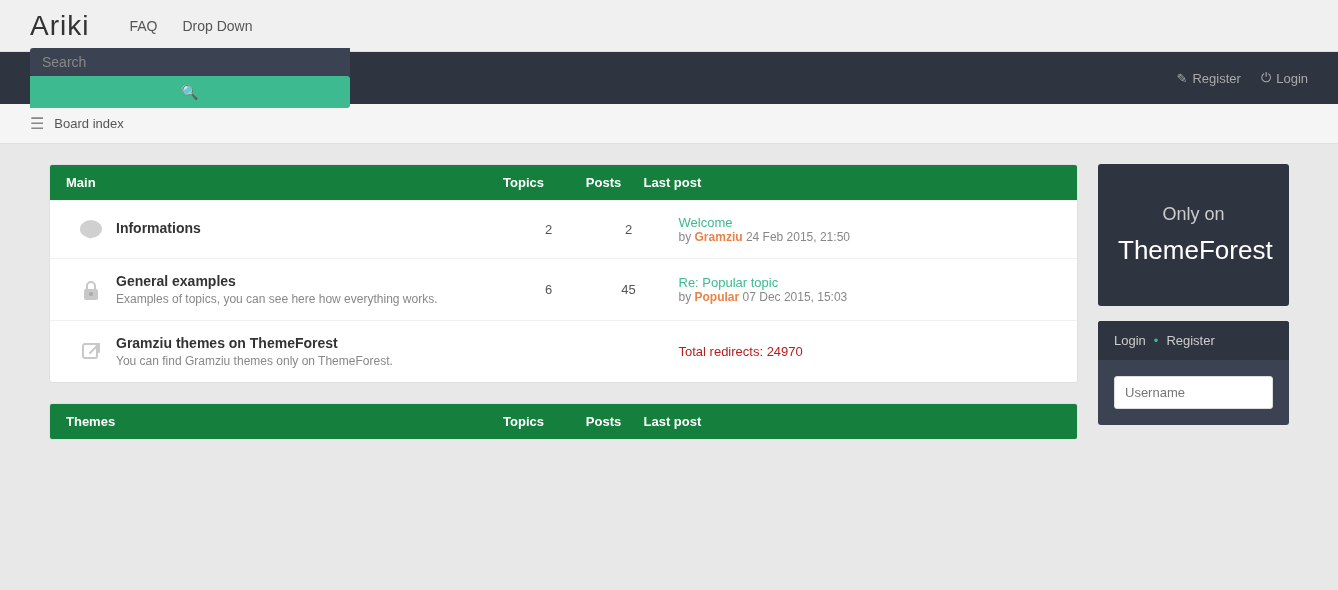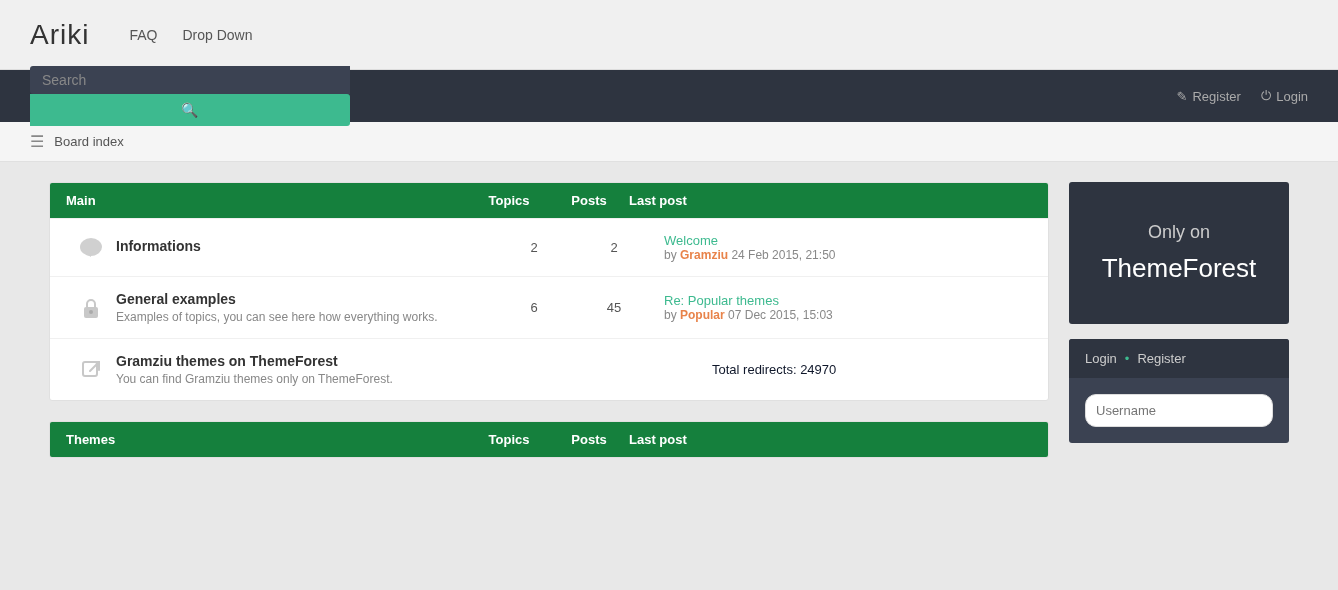--- a/index.html
+++ b/index.html
@@ -4,21 +4,21 @@
   <style>
     * { box-sizing: border-box; margin: 0; padding: 0; }
     body { font-family: 'Helvetica Neue', Arial, sans-serif; background: #e8e8e8; font-size: 14px; color: #333; }
 
     
     .top-nav {
       background: #f0f0f0;
       padding: 0 30px;
       display: flex;
       align-items: center;
-      height: 70px;
+      height: 52px;
       border-bottom: 1px solid #ddd;
     }
     .logo {
       font-size: 28px;
       font-weight: 300;
       color: #333;
       margin-right: 40px;
       letter-spacing: 1px;
     }
     .nav-links {
@@ -99,21 +99,21 @@
 
     
     .main-content {
       max-width: 1280px;
       margin: 20px auto;
       padding: 0 20px;
       display: flex;
       gap: 20px;
     }
     .forum-area { flex: 1; }
-    .sidebar { width: 220px; }
+    .sidebar { width: 191px; }
 
     
     .forum-section {
       background: #fff;
       border: 1px solid #e0e0e0;
       border-radius: 3px;
       margin-bottom: 20px;
       overflow: hidden;
     }
     .forum-header {
@@ -171,23 +171,22 @@
     }
     .last-post-meta {
       color: #888;
       font-size: 12px;
     }
     .last-post-meta .author {
       color: #e8834a;
       font-weight: bold;
     }
     .redirects {
-      color: #0f172a;
-      font-size: 13px;
-      margin-left: 48px;
+      color: #b91c1c;
+      font-size: 13px;
     }
 
     
     .sidebar-box {
       background: #2e3440;
       border-radius: 3px;
       overflow: hidden;
       margin-bottom: 15px;
     }
     .sidebar-promo {
@@ -222,21 +221,21 @@
     }
     .sidebar-login-header .dot { color: #3dba8f; }
     .sidebar-login-header a { color: #ccc; cursor: pointer; text-decoration: none; }
     .sidebar-login-body {
       padding: 16px;
     }
     .sidebar-input {
       width: 100%;
       background: #fff;
       border: 1px solid #ddd;
-      border-radius: 11px;
+      border-radius: 3px;
       padding: 8px 10px;
       font-size: 13px;
       color: #aaa;
       outline: none;
     }
 
     .search-wrap {
       display: flex;
       align-items: stretch;
       flex-direction: column;
@@ -325,21 +324,21 @@
             <circle cx="10" cy="16" r="2" fill="#aaa"></circle>
           </svg>
         </div>
         <div class="forum-info">
           <div class="forum-title">General examples</div>
           <div class="forum-desc">Examples of topics, you can see here how everything works.</div>
         </div>
         <div class="forum-num">6</div>
         <div class="forum-num">45</div>
         <div class="last-post-col">
-          <div class="last-post-title">Re: Popular themes</div>
+          <div class="last-post-title">Re: Popular topic</div>
           <div class="last-post-meta">
             <span>by</span>
             <span class="author">Popular</span>
             <span>07 Dec 2015, 15:03</span>
           </div>
         </div>
       </div>
 
       <div class="forum-row">
         <div class="forum-icon external">

